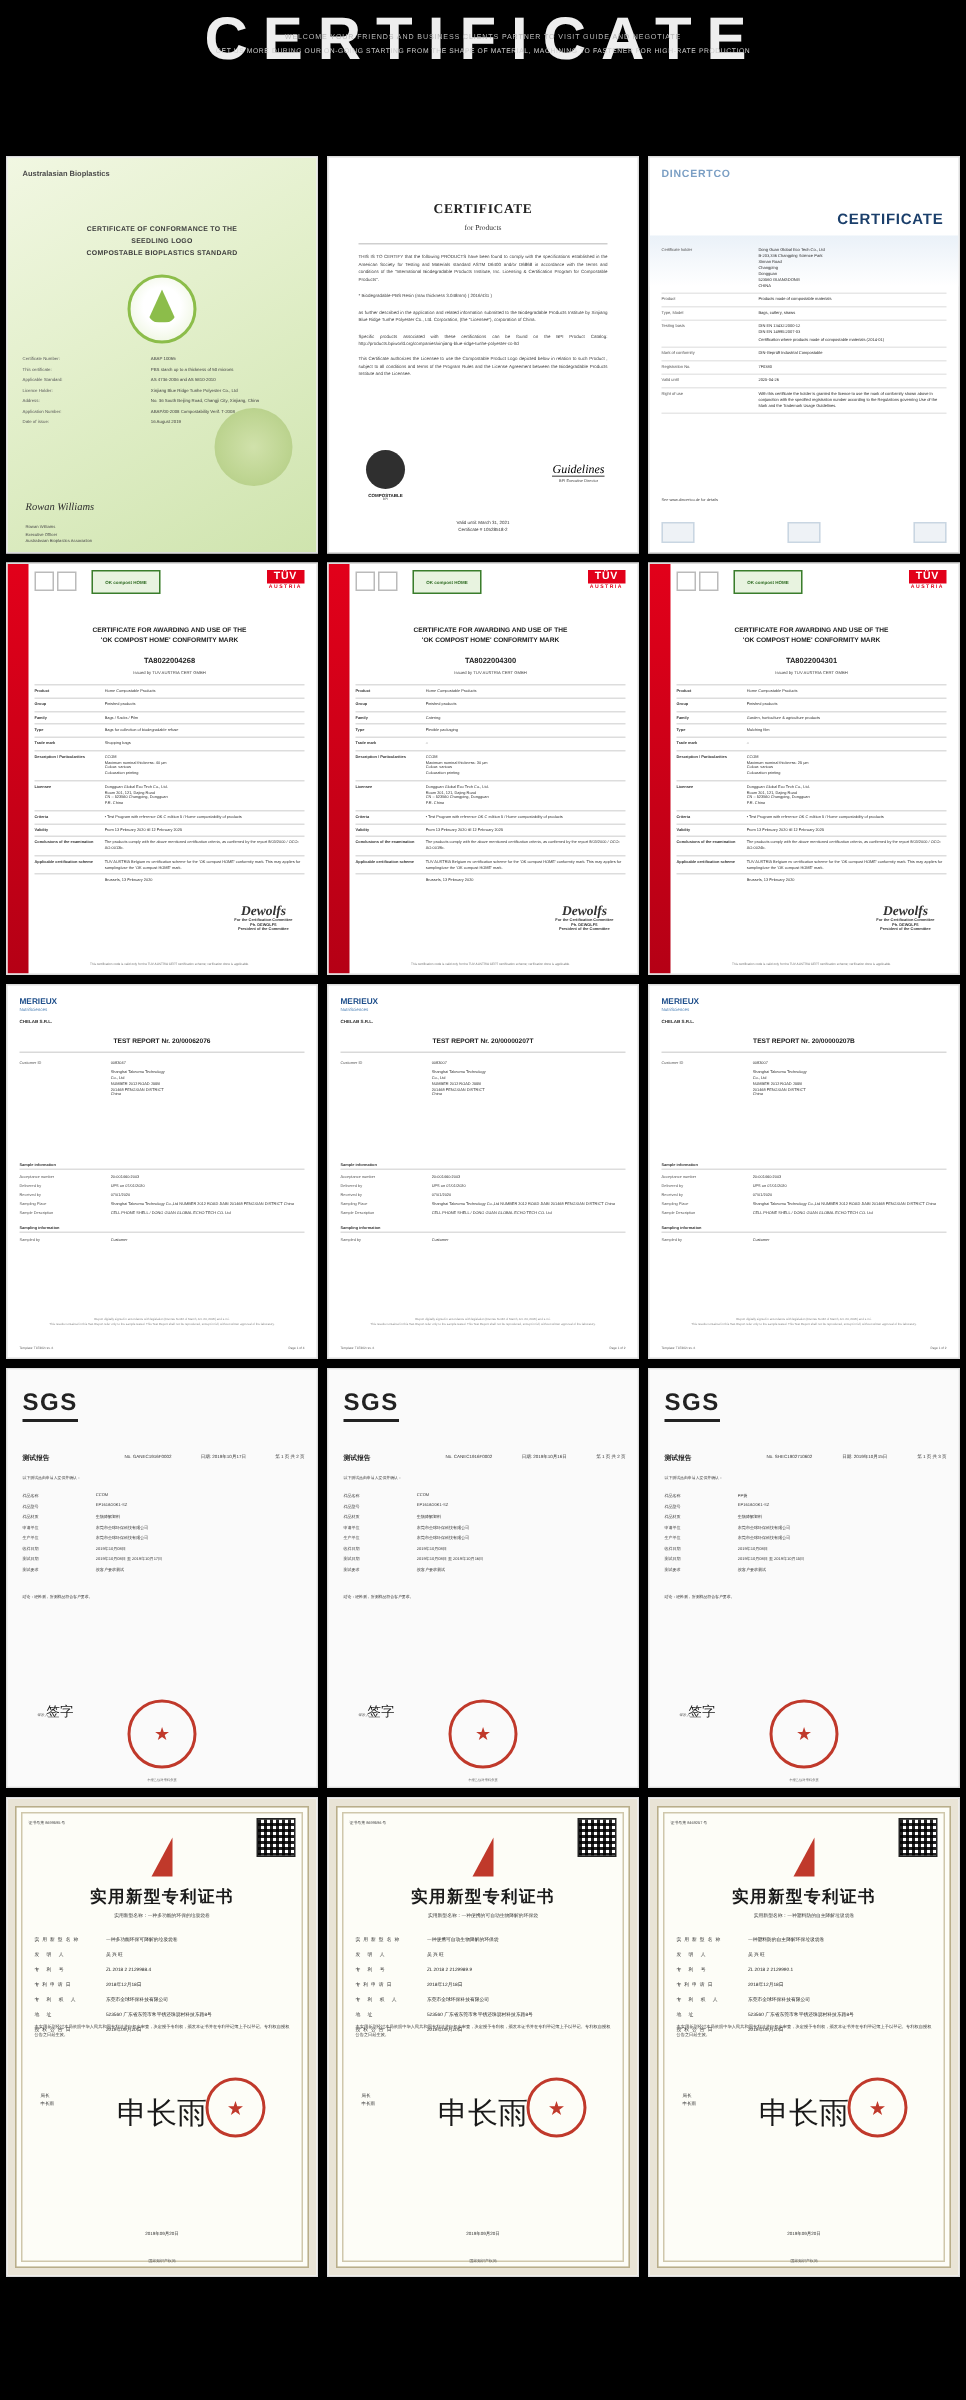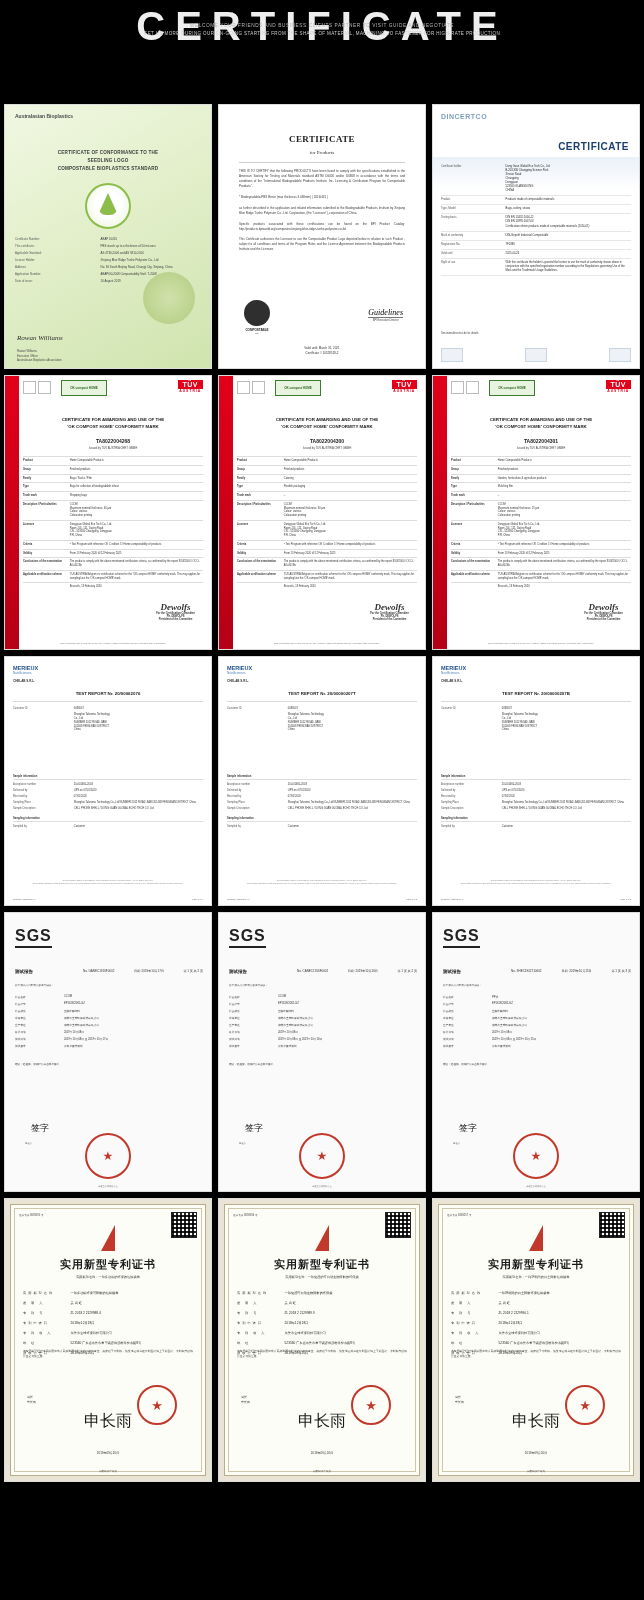--- a/index.html
+++ b/index.html
@@ -69,21 +69,21 @@
   .cert {
     position: relative;
     background: #fff;
     border: 1px solid #dcdcdc;
     overflow: hidden;
   }
   .cert.h-a { height: 265px; }
   .cert.h-b { height: 275px; }
   .cert.h-c { height: 250px; }
   .cert.h-d { height: 280px; }
-  .cert.h-e { height: 284px; }
+  .cert.h-e { height: 320px; }
 
   .inner {
     position: absolute;
     inset: 0;
     padding: 6px;
     font-size: 3.2px;
     line-height: 1.5;
     color: #333;
     overflow: hidden;
   }
@@ -241,21 +241,21 @@
   .sgs-logo { position: absolute; left: 10px; top: 14px; font-size: 16px; font-weight: bold; color: #222; letter-spacing: 1px; }
   .sgs-logo:after { content: ""; position: absolute; left: 0; right: 0; bottom: -3px; height: 2px; background: #222; }
   .sgs-title { position: absolute; left: 10px; top: 56px; font-size: 4.5px; font-weight: bold; color: #222; }
   .sgs-no { position: absolute; left: 78px; top: 56px; right: 8px; font-size: 3px; color: #333; display: flex; justify-content: space-between; }
   .sgs-note { position: absolute; left: 10px; right: 8px; top: 70px; font-size: 2.6px; color: #444; }
   .sgs-table { position: absolute; left: 10px; right: 8px; top: 80px; font-size: 2.7px; color: #333; }
   .sgs-table .r { display: flex; padding: 1.5px 0; }
   .sgs-table .k { width: 26%; color: #444; }
   .sgs-table .v { width: 74%; }
   .sgs-concl { position: absolute; left: 10px; right: 8px; top: 150px; font-size: 2.6px; color: #333; line-height: 1.6; }
-  .sgs-sign { position: absolute; left: 26px; bottom: 56px; font-size: 9px; font-family: Liberation Serif, serif; color: #1a1a1a; }
+  .sgs-sign { position: absolute; left: 26px; bottom: 43px; font-size: 9px; font-family: Liberation Serif, serif; color: #1a1a1a; }
   .sgs-signlbl { position: absolute; left: 20px; bottom: 46px; font-size: 2.4px; color: #555; }
   .sgs-stamp {
     position: absolute; left: 50%; transform: translateX(-50%);
     bottom: 12px; width: 46px; height: 46px; border-radius: 50%;
     border: 2px solid #c0392b; color: #c0392b;
     display: flex; align-items: center; justify-content: center;
     font-size: 12px;
   }
   .sgs-foot { position: absolute; left: 0; right: 0; bottom: 3px; text-align: center; font-size: 2.2px; color: #666; }
 
@@ -285,21 +285,21 @@
   .pt-title {
     position: absolute; left: 0; right: 0; top: 58px; text-align: center;
     font-size: 11px; font-weight: bold; color: #1a1a1a; letter-spacing: 1px;
   }
   .pt-sub { position: absolute; left: 0; right: 0; top: 76px; text-align: center; font-size: 3.2px; color: #333; }
   .pt-rows { position: absolute; left: 18px; right: 18px; top: 92px; font-size: 3.2px; color: #222; }
   .pt-rows .r { display: flex; margin-bottom: 6px; }
   .pt-rows .k { width: 28%; color: #333; letter-spacing: 2px; }
   .pt-rows .v { width: 72%; }
   .pt-para { position: absolute; left: 18px; right: 18px; top: 150px; font-size: 2.8px; color: #333; line-height: 1.8; text-align: justify; }
-  .pt-sign { position: absolute; left: 0; right: 0; top: 212px; text-align: center; font-size: 16px; font-family: Liberation Sans, sans-serif; color: #1a1a1a; }
+  .pt-sign { position: absolute; left: 0; right: 0; top: 196px; text-align: center; font-size: 20px; font-family: Liberation Sans, sans-serif; color: #1a1a1a; }
   .pt-stamp {
     position: absolute; right: 34px; top: 186px;
     width: 40px; height: 40px; border-radius: 50%;
     border: 2px solid #c0392b; color: #c0392b;
     display: flex; align-items: center; justify-content: center; font-size: 13px;
   }
   .pt-leftlbl { position: absolute; left: 22px; top: 196px; font-size: 3px; color: #333; line-height: 1.7; }
   .pt-date { position: absolute; left: 0; right: 0; bottom: 26px; text-align: center; font-size: 3px; color: #333; }
   .pt-foot { position: absolute; left: 0; right: 0; bottom: 8px; text-align: center; font-size: 2.6px; color: #555; }
 </style>

